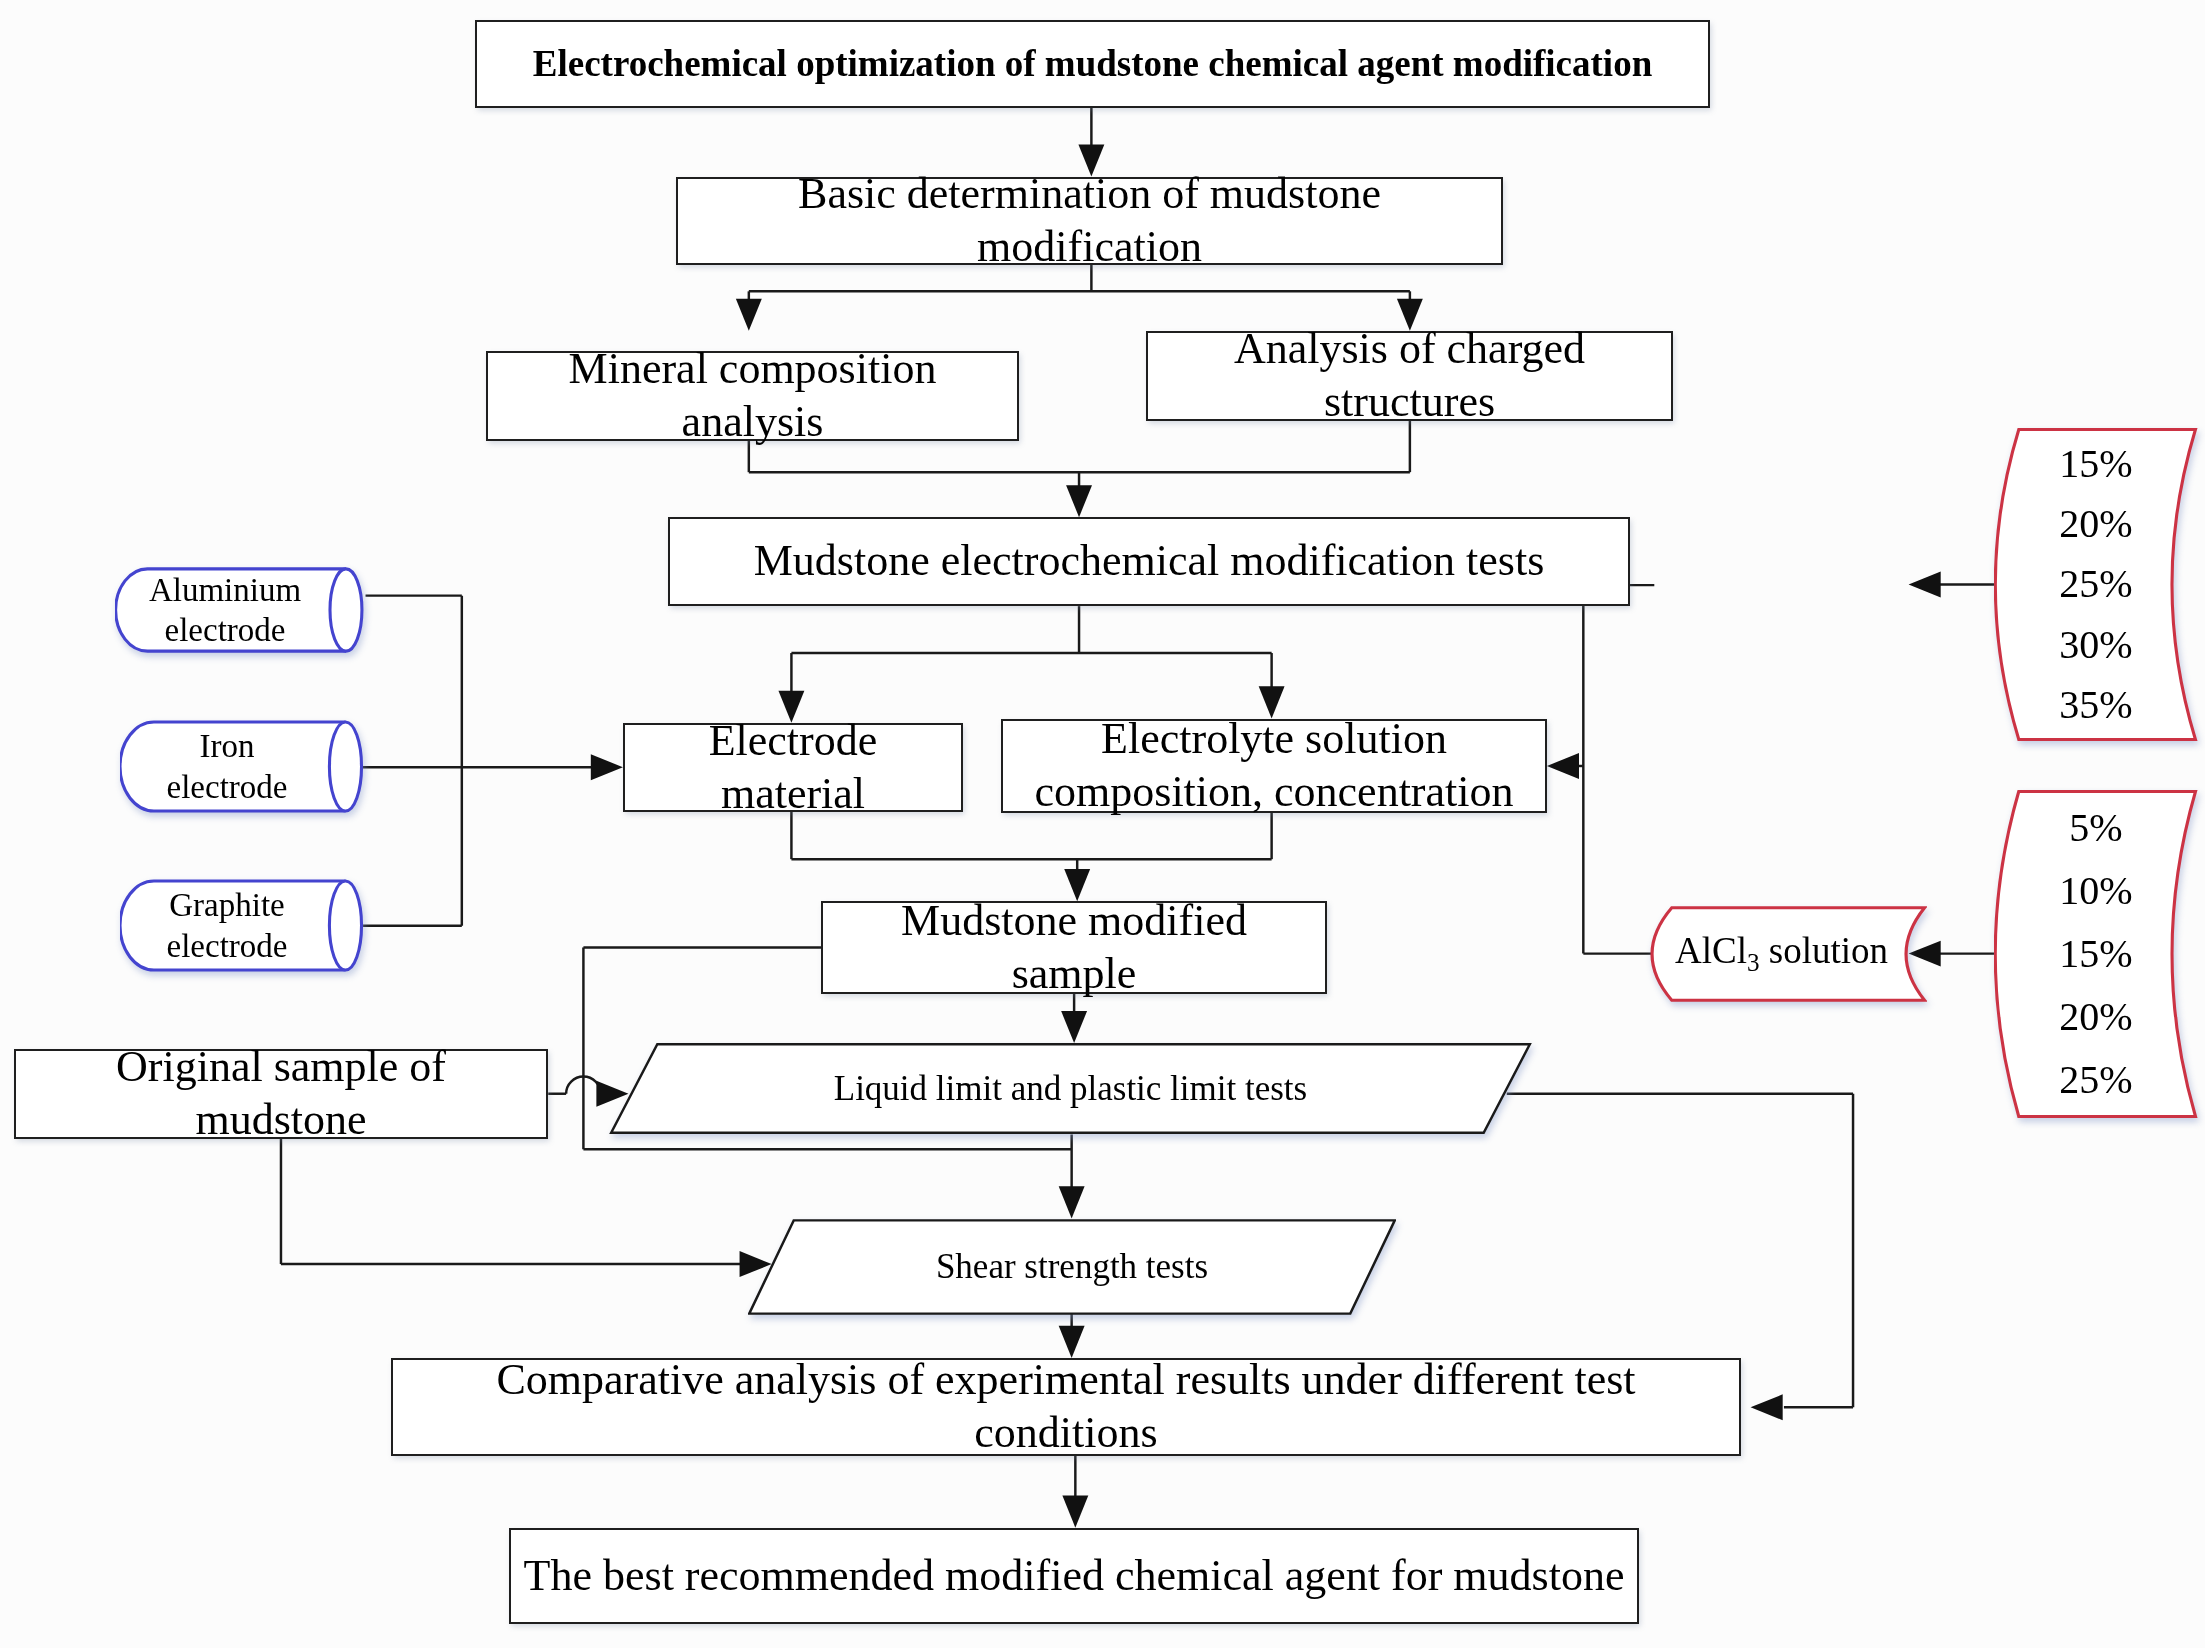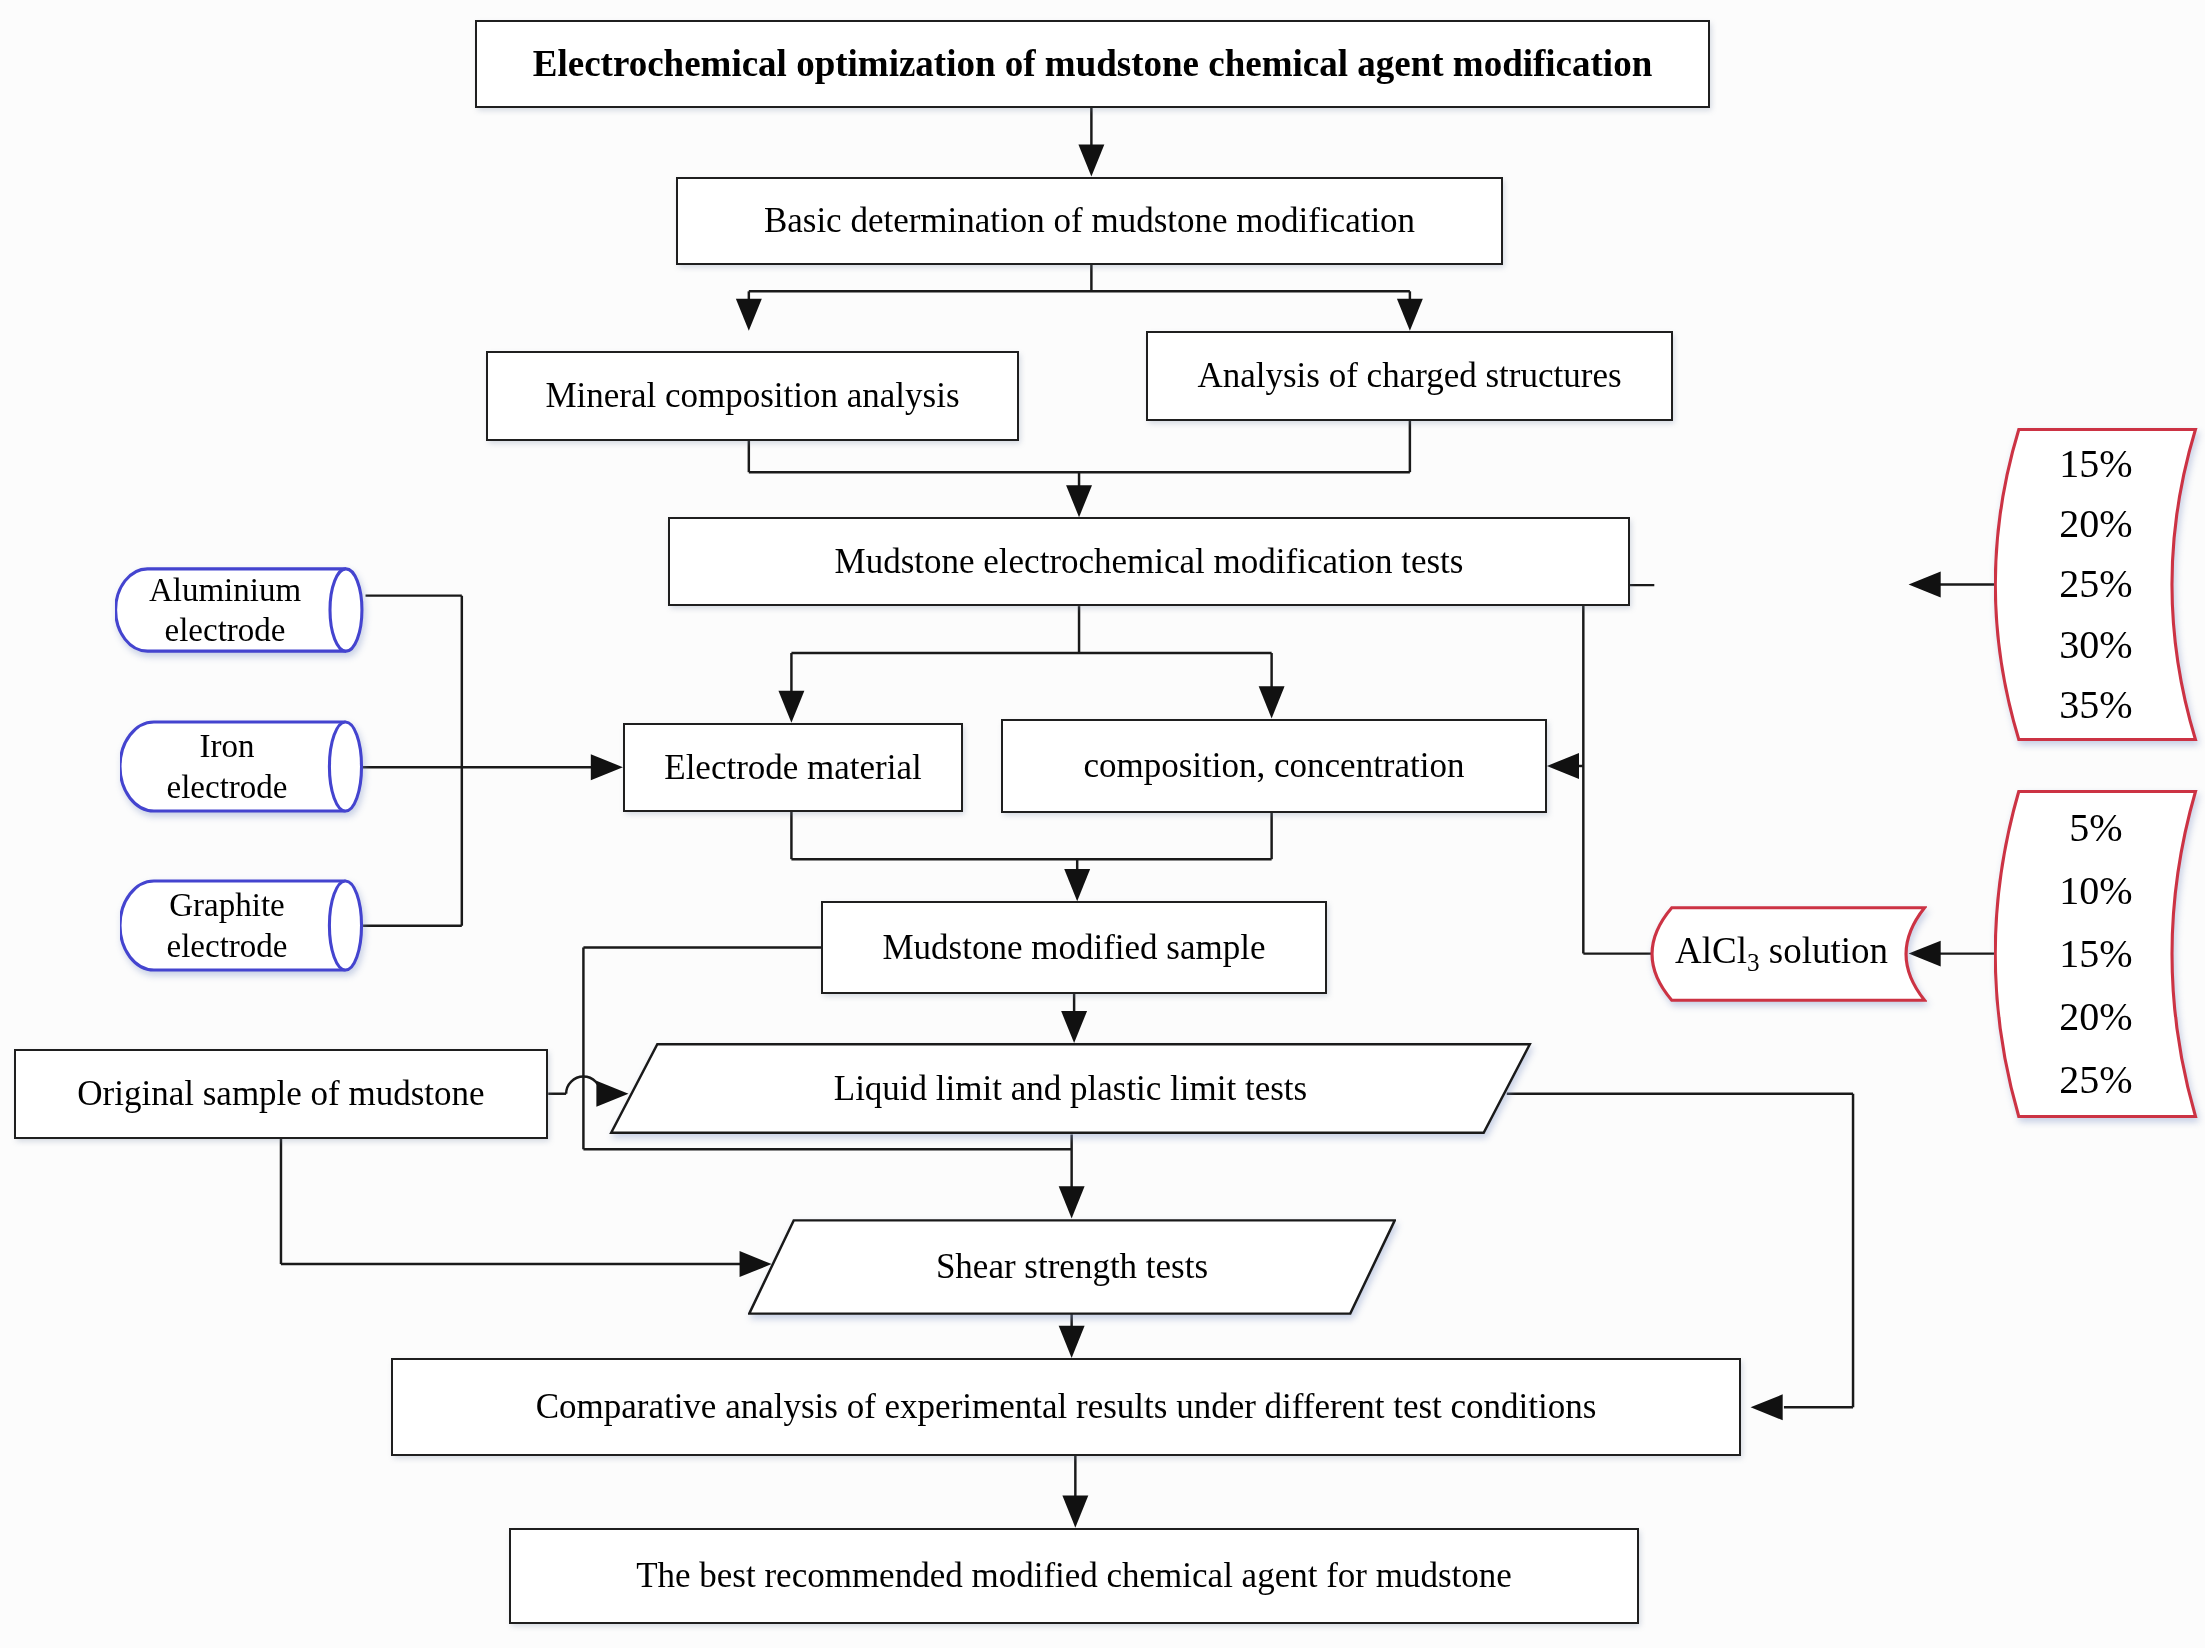--- a/index.html
+++ b/index.html
@@ -4,21 +4,21 @@
 <style>
   html,body{margin:0;padding:0;background:#fcfcfc;}
   .canvas{
     position:relative;width:2205px;height:1648px;background:#fcfcfc;
     font-family:"Liberation Serif","DejaVu Serif",serif;color:#000;overflow:hidden;
   }
   .wires{position:absolute;left:0;top:0;z-index:1;}
   .wires path,.wires line{stroke:#1a1a1a;stroke-width:4;fill:none;}
   .wires polygon{fill:#111;stroke:none;}
   .node{position:absolute;z-index:2;box-sizing:border-box;display:flex;align-items:center;justify-content:center;text-align:center;}
-  .rect{background:#ffffff;border:2.5px solid #1f1f1f;font-size:35px;line-height:1.2;box-shadow:1.9px 3.1px 5.6px rgba(120,135,165,.30);}
+  .rect{background:#ffffff;border:2.5px solid #1f1f1f;font-size:44px;line-height:1.2;box-shadow:1.9px 3.1px 5.6px rgba(120,135,165,.30);}
   .rect .lbl{padding:0 11px;}
   .shape-node{background:transparent;}
   .shape-node svg.shape{position:absolute;left:0;top:0;}
   .shape-node .lbl{position:relative;z-index:2;font-size:35px;line-height:1.2;text-align:center;}
   .soft-shadow{filter:drop-shadow(2.5px 4.3px 3.7px rgba(130,150,200,.45));}
   .cyl .lbl{font-size:33px;line-height:1.22;padding-right:30px;}
   .sol .lbl{font-size:37px;}
   .sol sub{font-size:68%;}
   .flag .lbl{width:100%;font-size:40px;display:flex;flex-direction:column;justify-content:space-around;height:100%;padding:7.4px 0;box-sizing:border-box;}
   .para .lbl{font-size:35px;}
@@ -131,20 +131,21 @@
   <div class="node rect" style="left:668px;top:517px;width:962px;height:89px;">
     <div class="lbl">Mudstone electrochemical modification tests</div>
   </div>
 
   <div class="node rect" style="left:623px;top:723px;width:340px;height:89px;">
     <div class="lbl">Electrode material</div>
   </div>
 
   <div class="node rect" style="left:1001px;top:719px;width:546px;height:94px;">
     <div class="lbl">
+      <div>Electrolyte solution</div>
       <div>composition, concentration</div>
     </div>
   </div>
 
   <div class="node rect" style="left:821px;top:901px;width:506px;height:93px;">
     <div class="lbl">Mudstone modified sample</div>
   </div>
 
   <div class="node rect" style="left:14px;top:1049px;width:534px;height:90px;">
     <div class="lbl">Original sample of mudstone</div>

